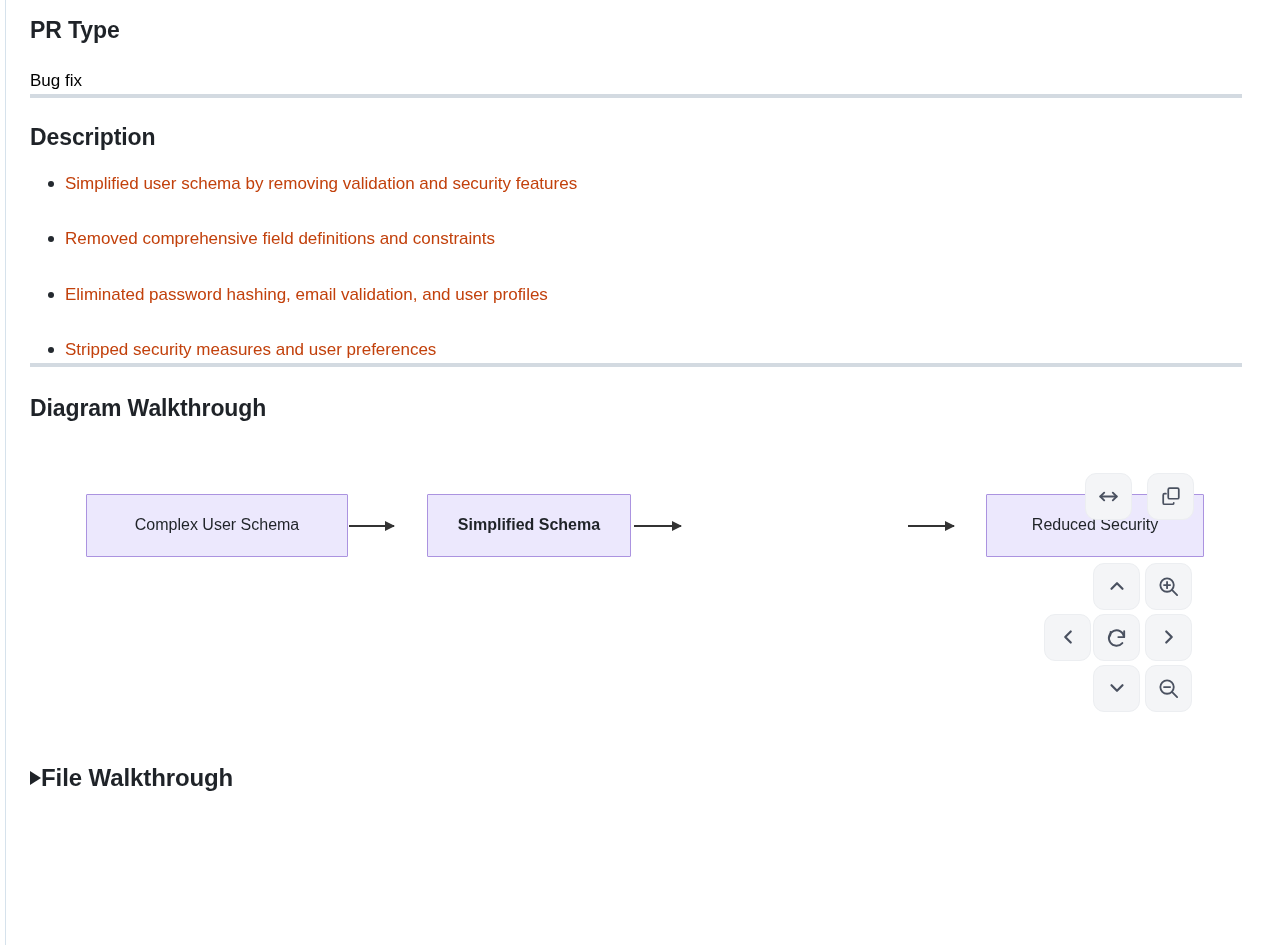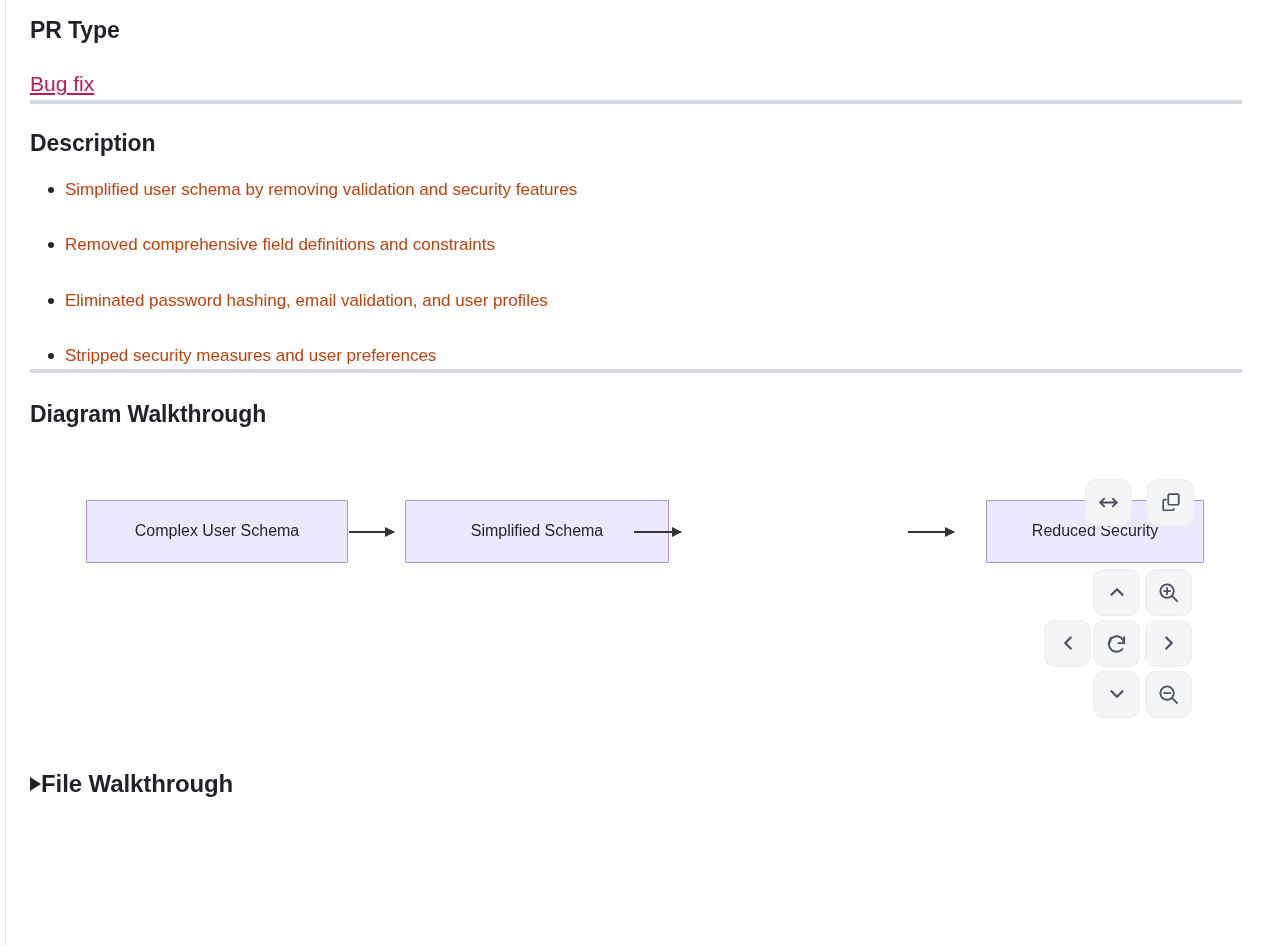--- a/index.html
+++ b/index.html
@@ -44,25 +44,24 @@
     font-size: 23px;
     font-weight: 700;
     letter-spacing: -0.1px;
     color: #1f2328;
     margin: 0;
     padding: 0;
   }
 
   .pr-type-block { padding-top: 17px; }
   .pr-type-value {
-    font-size: 21px;
-    color: #be185d;
+    font-size: 17px;
+    color: #000000;
     margin-top: 24px;
     line-height: 1.5;
-    text-decoration: underline;
   }
 
   hr.divider {
     border: 0;
     height: 4px;
     background: #d3dae1;
     margin: 0;
     width: 1212px;
     margin-left: 30px;
   }
@@ -124,21 +123,21 @@
     border-radius: 1px;
     display: flex;
     align-items: center;
     justify-content: center;
     box-sizing: border-box;
     font-size: 16px;
     color: #1f2328;
     white-space: nowrap;
   }
   .node-0 { left: 56px;  width: 262px; }
-  .node-1 { left: 375px; width: 264px; }
+  .node-1 { left: 397px; width: 204px; font-weight: bold; }
   .node-2 { left: 662px; width: 215px; }
   .node-3 { left: 956px; width: 218px; }
 
   .edge {
     position: absolute;
     top: 31px;
     height: 2px;
     background: #333333;
   }
   .edge::after {

